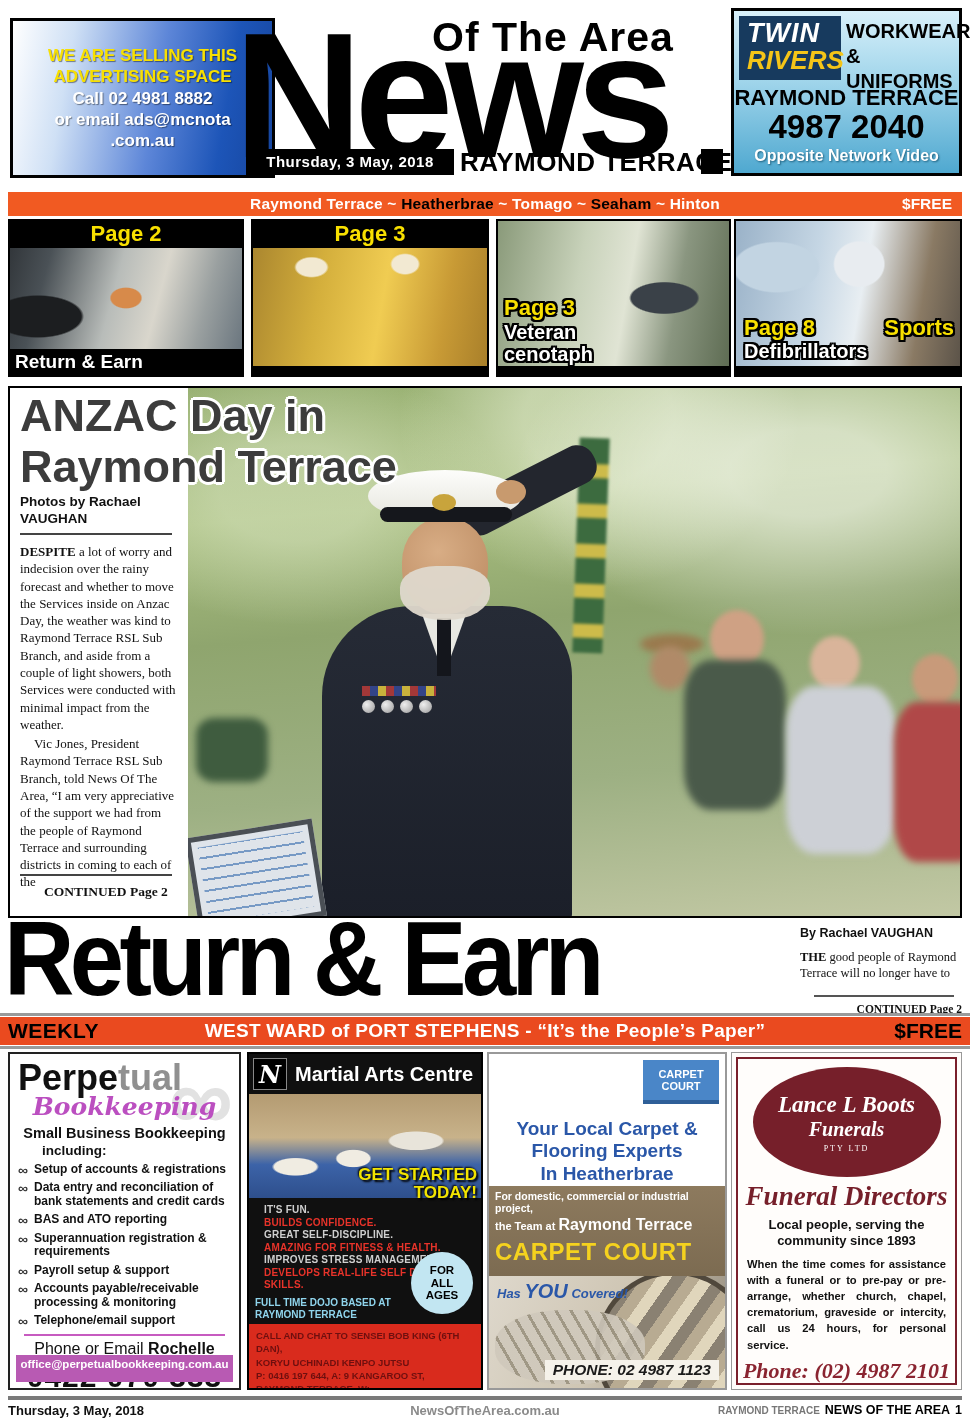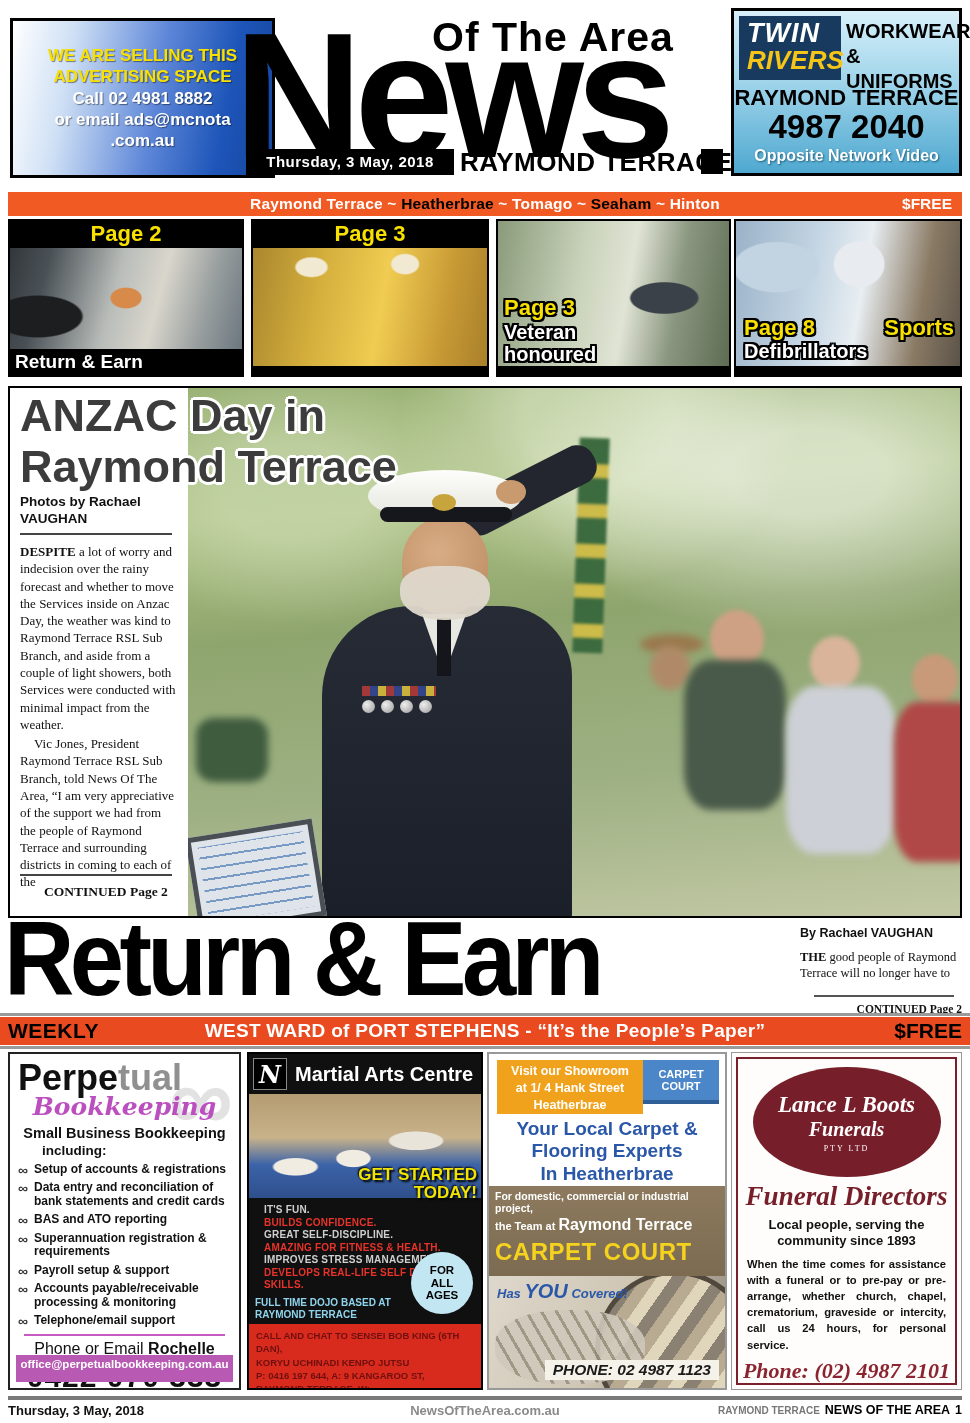--- a/index.html
+++ b/index.html
@@ -295,21 +295,21 @@
   <div class="abs teaser t2">
     <div class="t-photo"></div>
     <div class="t-topbar">Page 3</div>
     <div class="t-botstrip"></div>
   </div>
   <div class="abs teaser t3">
     <div class="t-photo"></div>
     <div class="t3-page outline">Page 3</div>
     <div class="t3-capt outline">
       <div>Veteran</div>
-      <div>honoured</div>
+      <div>cenotaph</div>
     </div>
     <div class="t-botstrip"></div>
   </div>
   <div class="abs teaser t4">
     <div class="t-photo"></div>
     <div class="t4-row">
       <span class="outline">Page 8</span>
       <span class="outline">Sports</span>
     </div>
     <div class="t4-capt outline">Defibrillators</div>
@@ -456,25 +456,20 @@
     </div>
     <div class="ma-foot">
       <div>CALL AND CHAT TO SENSEI BOB KING (6TH DAN),</div>
       <div>KORYU UCHINADI KENPO JUTSU</div>
       <div>P: 0416 197 644,  A: 9 KANGAROO ST,</div>
       <div>RAYMOND TERRACE.  W: WWW.KUNEWCASTLE.COM</div>
     </div>
   </div>
 
   <div class="abs adbox ad-cc">
-    <div class="cc-show">
-      <div>Visit our Showroom</div>
-      <div>at 1/ 4 Hank Street</div>
-      <div>Heatherbrae</div>
-    </div>
     <div class="cc-logo">CARPET COURT</div>
     <div class="cc-head">
       <div>Your Local Carpet &amp;</div>
       <div>Flooring Experts</div>
       <div>In Heatherbrae</div>
     </div>
     <div class="cc-band">
       <div class="b1">For domestic, commercial or industrial project,</div>
       <div class="b2"><span>the Team at </span><b>Raymond Terrace</b></div>
       <div class="b3">CARPET COURT</div>

